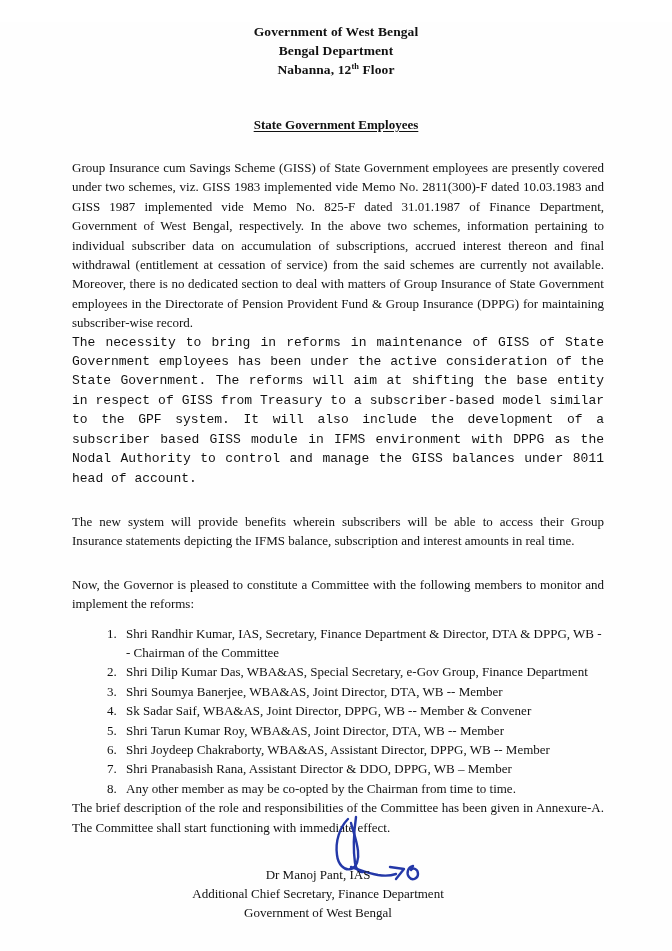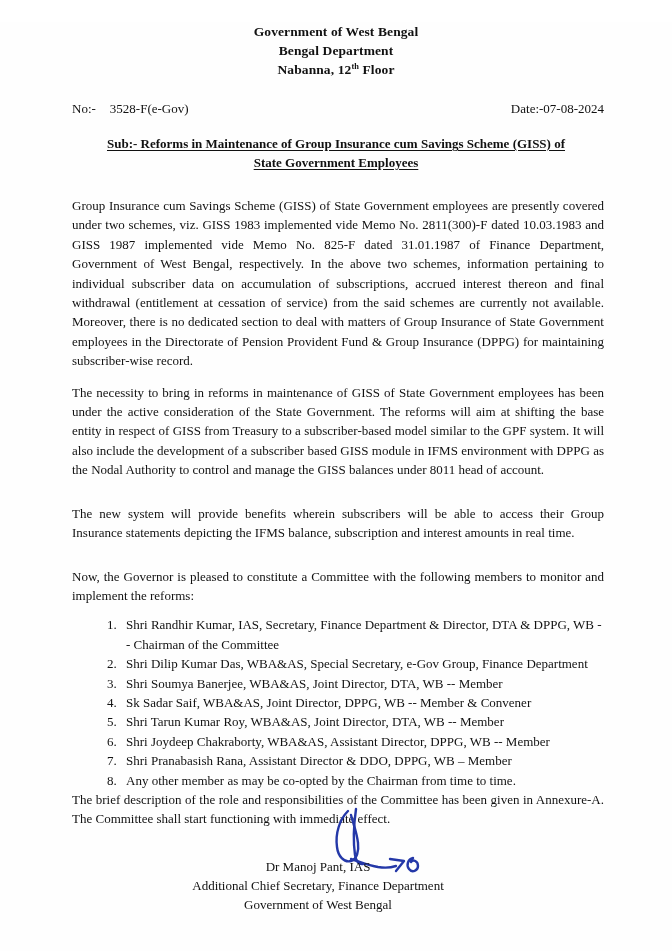--- a/index.html
+++ b/index.html
@@ -64,21 +64,21 @@
     padding: 0 68px 0 72px;
     font-size: 13px;
     line-height: 19.4px;
   }
   p.para {
     margin: 0;
     text-align: justify;
     text-justify: inter-word;
   }
   p.gap-before { margin-top: 24px; }
-  p.small-gap-before { margin-top: 12px; }
+  p.small-gap-before { margin-top: 0px; font-family: Liberation Mono, monospace; }
   ol.members {
     margin: 10px 0 0 0;
     padding-left: 48px;
     font-size: 13px;
     line-height: 19.4px;
   }
   ol.members li {
     padding-left: 6px;
     margin-bottom: 0px;
     text-align: left;
@@ -106,29 +106,23 @@
 <body>
 
 <div class="page">
 
   <div class="header-block">
     <span class="header-line">Government of West Bengal</span>
     <span class="header-line">Bengal Department</span>
     <span class="header-line"><span>Nabanna, 12</span><sup>th</sup><span> Floor</span></span>
   </div>
 
-  <div class="meta-row">
-    <div class="meta-left">
-      <span>No:-</span><span class="memo-no">3528-F(e-Gov)</span>
-    </div>
-    <div class="meta-right">Date:-07-08-2024</div>
-  </div>
 
   <div class="subject-wrap">
-    <span>Sub:- Reforms in Maintenance of Group Insurance cum Savings Scheme (GISS) of</span><br>
+    <br>
     <span>State Government Employees</span>
   </div>
 
   <div class="body-area">
     <p class="para gap-before">Group Insurance cum Savings Scheme (GISS) of State Government employees are presently covered under two schemes, viz. GISS 1983 implemented vide Memo No. 2811(300)-F dated 10.03.1983 and GISS 1987 implemented vide Memo No. 825-F dated 31.01.1987 of Finance Department, Government of West Bengal, respectively. In the above two schemes, information pertaining to individual subscriber data on accumulation of subscriptions, accrued interest thereon and final withdrawal (entitlement at cessation of service) from the said schemes are currently not available. Moreover, there is no dedicated section to deal with matters of Group Insurance of State Government employees in the Directorate of Pension Provident Fund &amp; Group Insurance (DPPG) for maintaining subscriber-wise record.</p>
     <p class="para small-gap-before">The necessity to bring in reforms in maintenance of GISS of State Government employees has been under the active consideration of the State Government. The reforms will aim at shifting the base entity in respect of GISS from Treasury to a subscriber-based model similar to the GPF system. It will also include the development of a subscriber based GISS module in IFMS environment with DPPG as the Nodal Authority to control and manage the GISS balances under 8011 head of account.</p>
     <p class="para gap-before">The new system will provide benefits wherein subscribers will be able to access their Group Insurance statements depicting the IFMS balance, subscription and interest amounts in real time.</p>
     <p class="para gap-before">Now, the Governor is pleased to constitute a Committee with the following members to monitor and implement the reforms:</p>
 
     <ol class="members">

